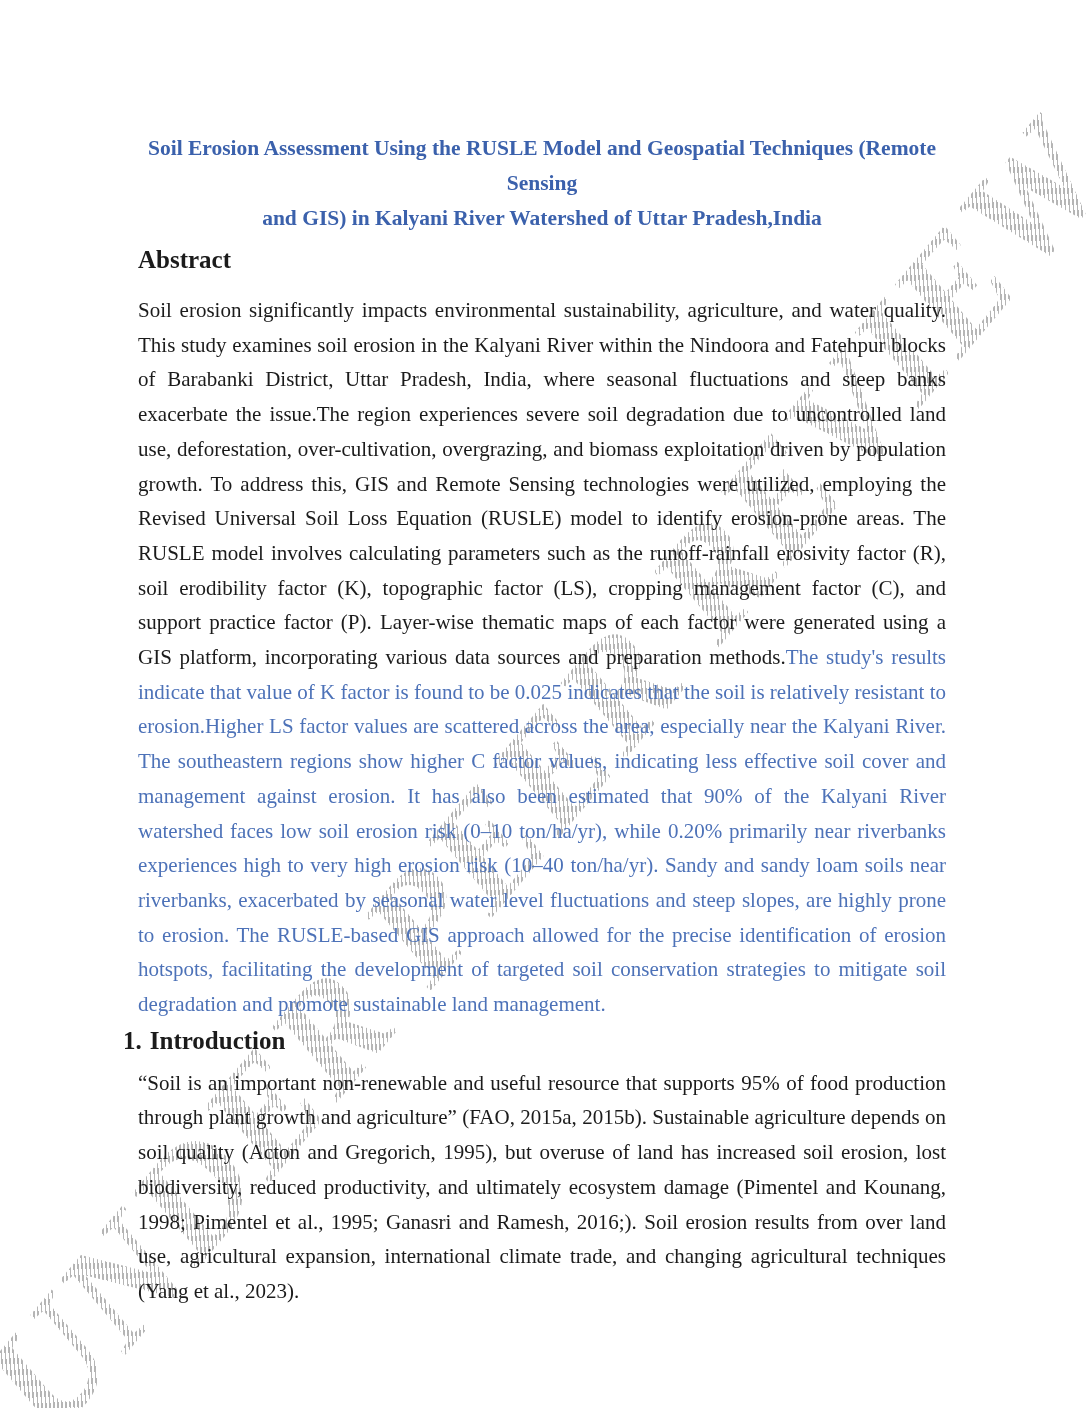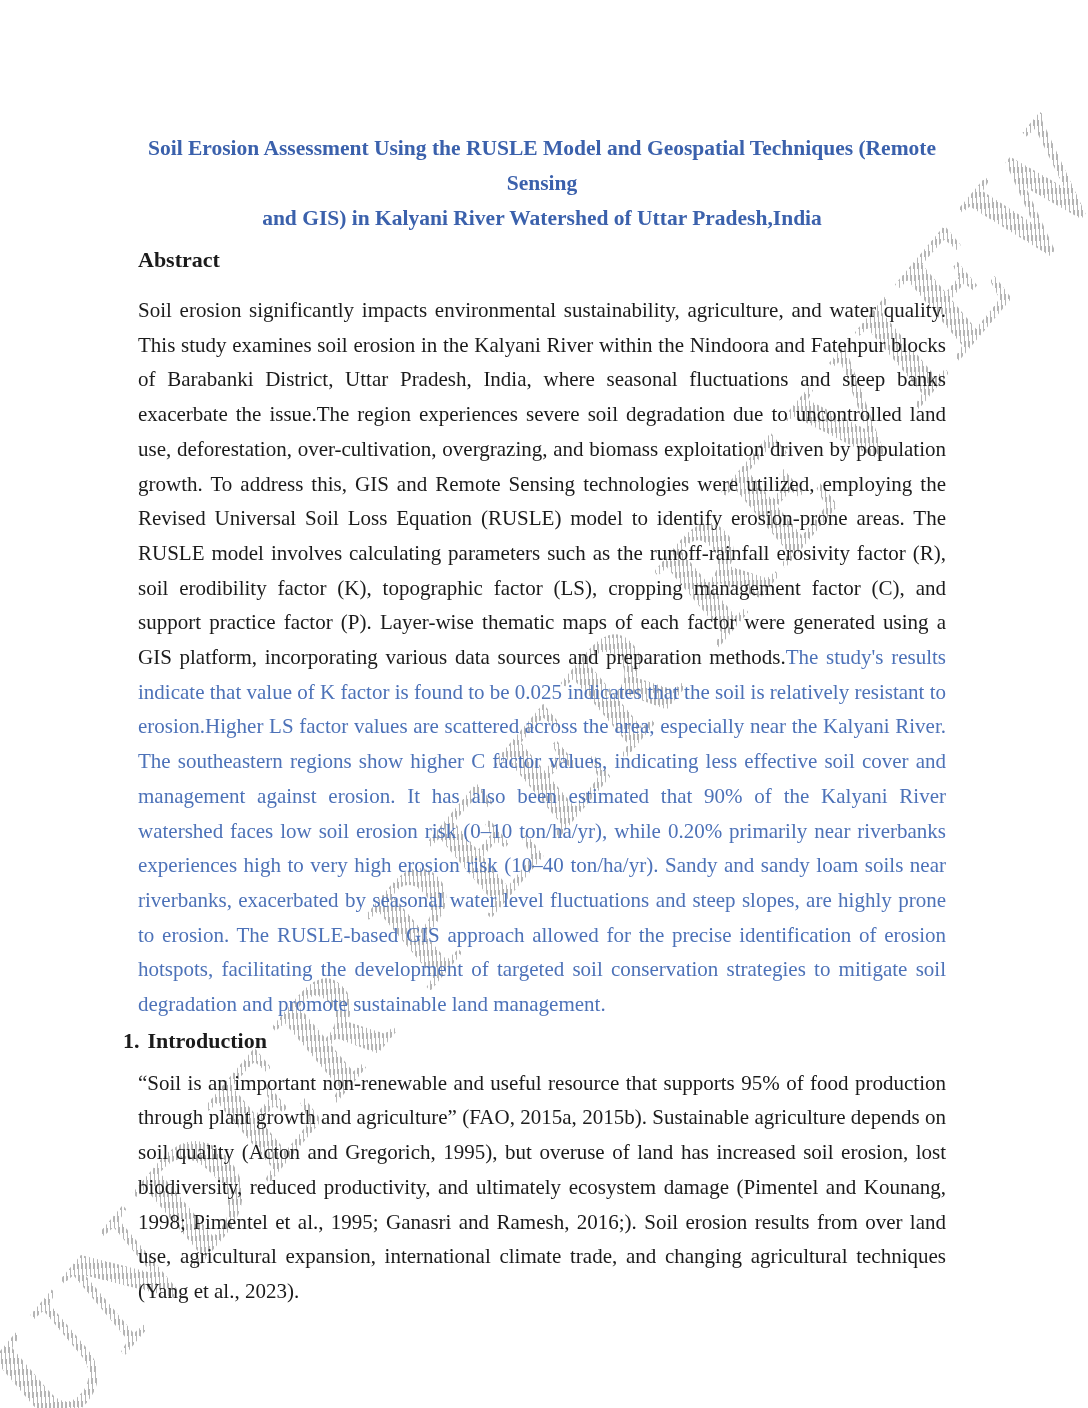--- a/index.html
+++ b/index.html
@@ -27,21 +27,21 @@
     margin-top: 131px;
     text-align: center;
     font-weight: bold;
     font-size: 21.5px;
     line-height: 35px;
     color: var(--color-title-blue, #3b61ac);
   }
   .paper-title span { display: block; }
   .section-heading {
     font-weight: bold;
-    font-size: 22px;
+    font-size: 25px;
     line-height: 35px;
     color: var(--color-text-black, #1b1b1b);
   }
   .abstract-heading { margin-top: 6px; }
   .para {
     font-size: 21px;
     line-height: 34.7px;
     text-align: justify;
   }
   .abstract-para { margin-top: 16px; }

